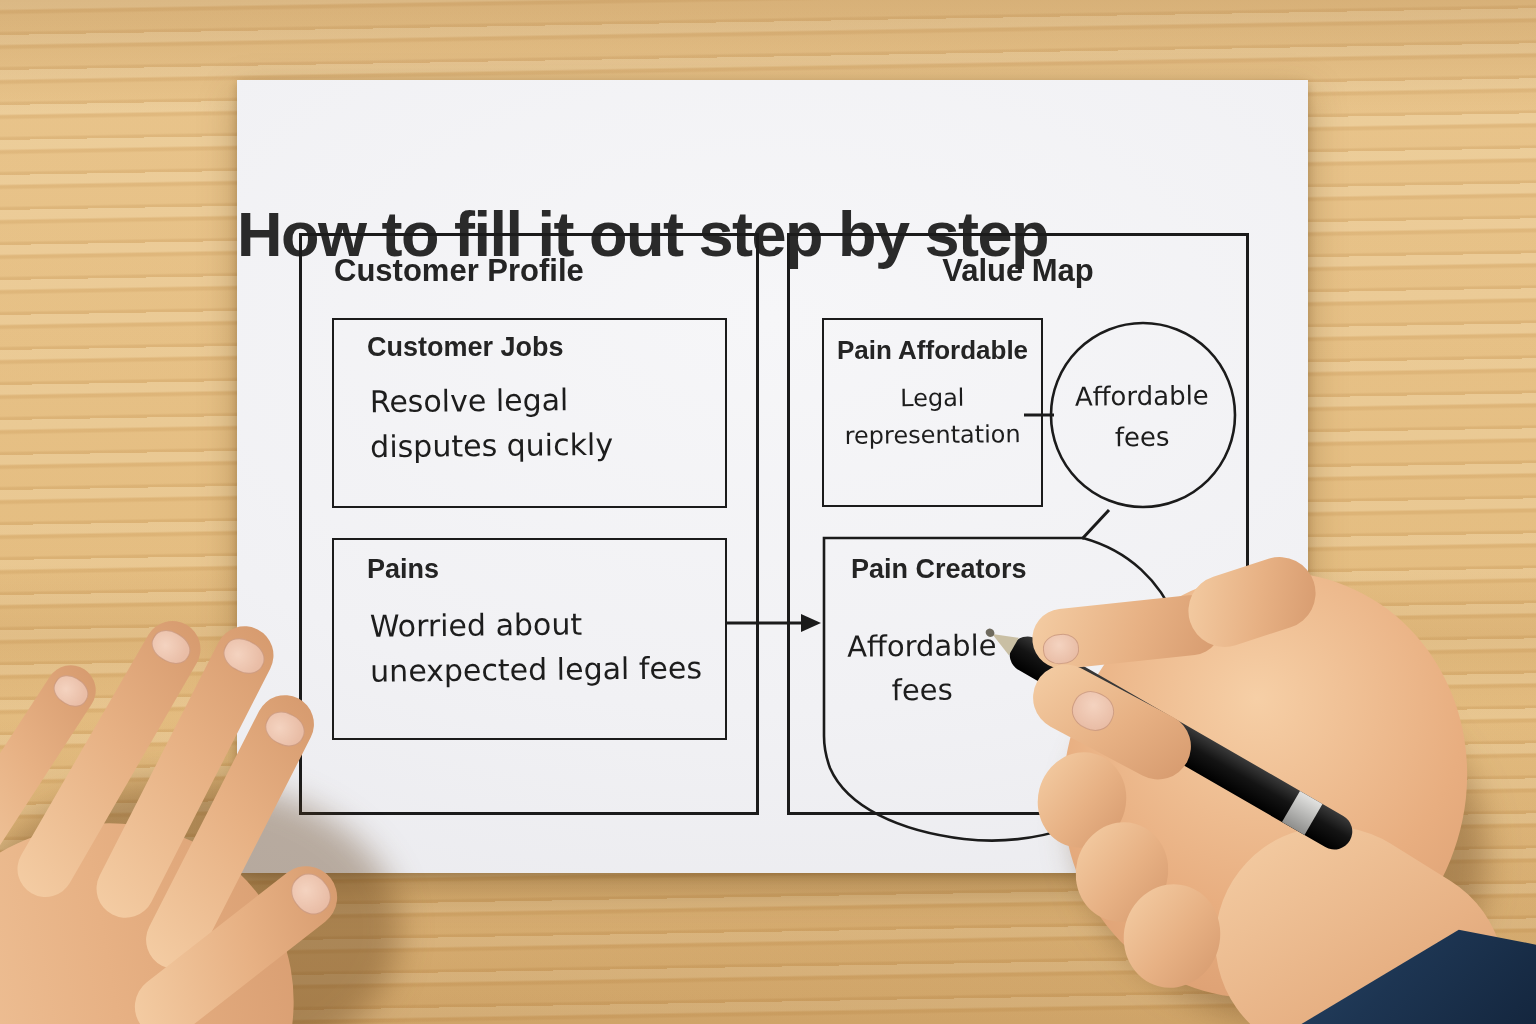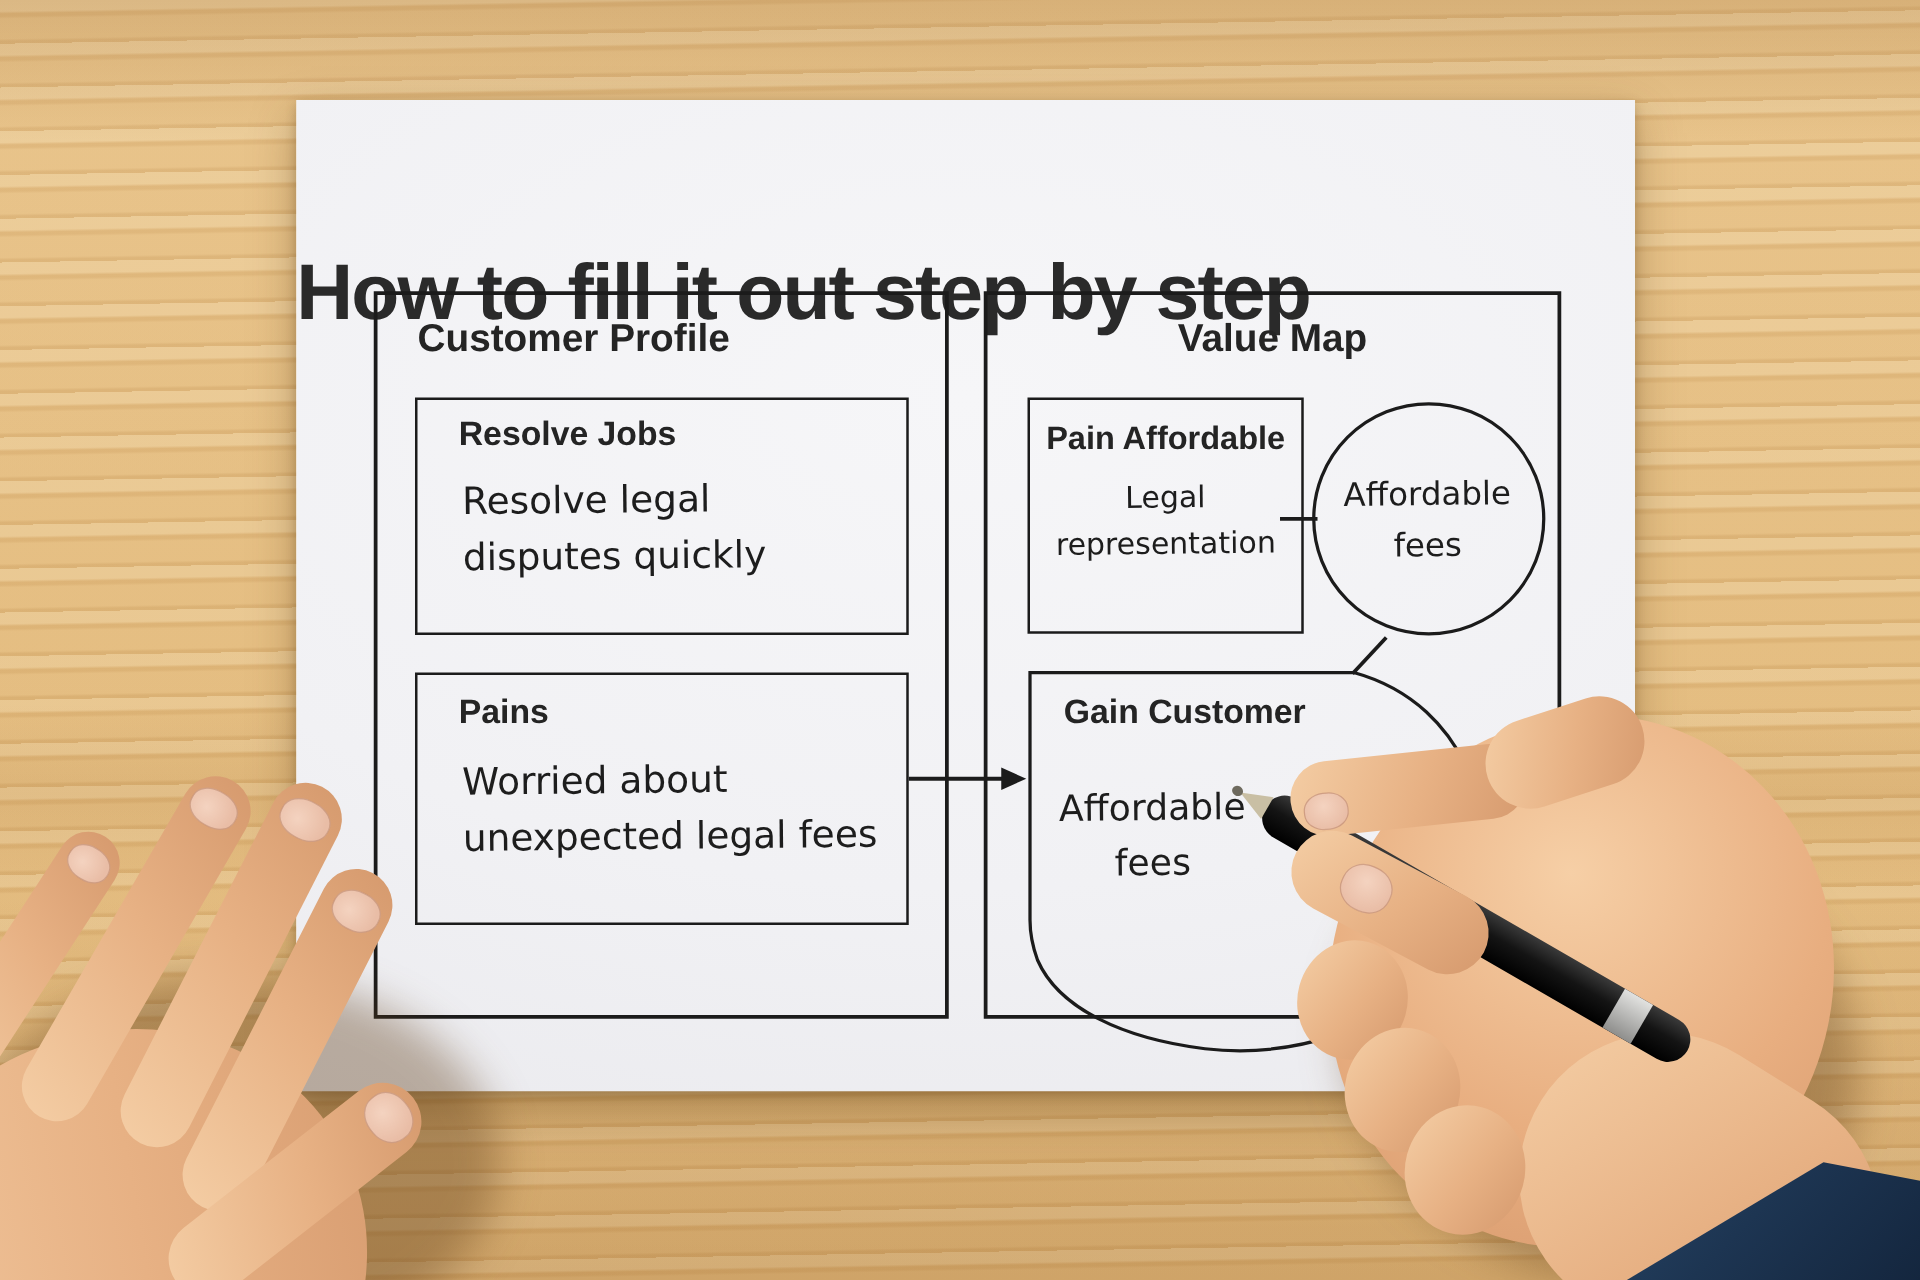--- a/index.html
+++ b/index.html
@@ -87,24 +87,24 @@
       <line x1="787" y1="335" x2="817" y2="335" stroke="#1b1b1b" stroke-width="3"></line>
       <line x1="872" y1="430" x2="845" y2="459" stroke="#1b1b1b" stroke-width="3"></line>
       <g>
         <line x1="490" y1="543" x2="568" y2="543" stroke="#1b1b1b" stroke-width="3.2"></line>
         <polygon points="584,543 564,534 564,552" fill="#1b1b1b"></polygon>
       </g>
     </svg>
 
     <div class="lbl lbl-vm">Value Map</div>
     <div class="lbl lbl-cp">Customer Profile</div>
-    <div class="lbl lbl-cj">Resolve Jobs</div>
+    <div class="lbl lbl-cj">Customer Jobs</div>
     <div class="lbl lbl-pains">Pains</div>
     <div class="lbl lbl-pr">Pain Affordable</div>
-    <div class="lbl lbl-gc">Gain Customer</div>
+    <div class="lbl lbl-gc">Pain Creators</div>
 
     <div class="hand-note note-cj">
       <div>Resolve legal</div>
       <div>disputes quickly</div>
     </div>
     <div class="hand-note note-pains">
       <div>Worried about</div>
       <div>unexpected legal fees</div>
     </div>
     <div class="hand-note note-pr">

